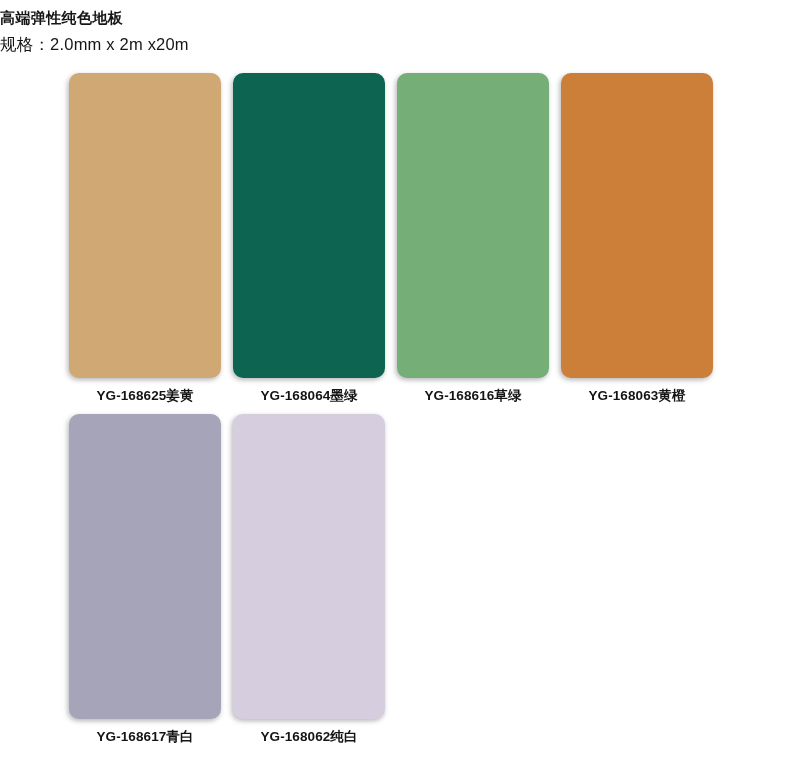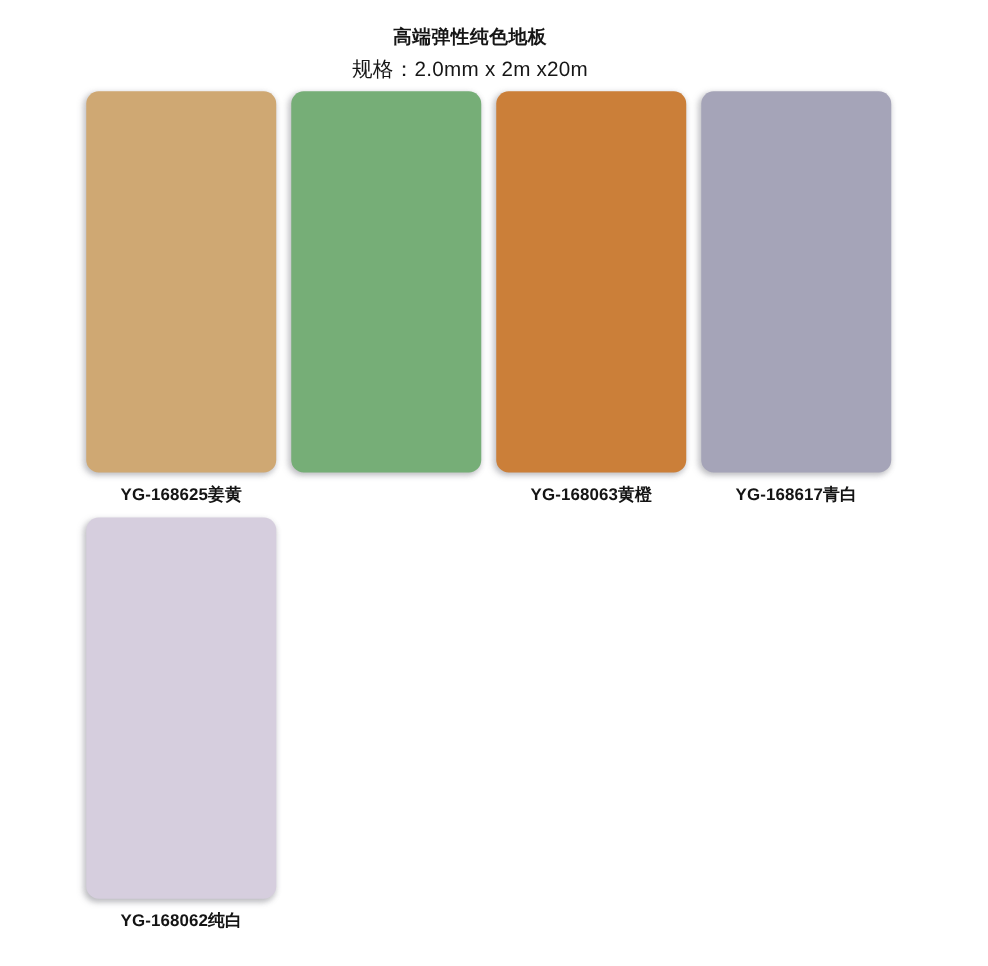--- a/index.html
+++ b/index.html
@@ -13,22 +13,21 @@
     font-family: "Liberation Sans", "DejaVu Sans", sans-serif;
     color: #1a1a1a;
     overflow: hidden;
     position: relative;
   }
 
   
   .header {
     padding-top: 8px;
     padding-right: 38px;
-    text-align: center;
-    margin-top: 12px;
+    text-align: left;
   }
   .header-line1 {
     font-size: 15px;
     font-weight: 700;
     letter-spacing: 0.4px;
     line-height: 20px;
     color: #161616;
   }
   .header-line2 {
     font-size: 16.5px;
@@ -78,21 +77,26 @@
   <div class="header-line1">高端弹性纯色地板</div>
   <div class="header-line2">规格：2.0mm x 2m x20m</div>
 </div>
 
 <div class="grid">
     <div class="cell">
       <div class="swatch" style="background: rgb(207, 168, 115);"></div>
       <div class="caption">YG-168625姜黄</div>
     </div>
     <div class="cell">
+      <div class="swatch" style="background: rgb(13, 100, 81);"></div>
+      <div class="caption">YG-168064墨绿</div>
+    </div>
+    <div class="cell">
       <div class="swatch" style="background: rgb(118, 174, 119);"></div>
+      <div class="caption">YG-168616草绿</div>
     </div>
     <div class="cell">
       <div class="swatch" style="background: rgb(203, 127, 57);"></div>
       <div class="caption">YG-168063黄橙</div>
     </div>
     <div class="cell">
       <div class="swatch" style="background: rgb(165, 164, 184);"></div>
       <div class="caption">YG-168617青白</div>
     </div>
     <div class="cell">

